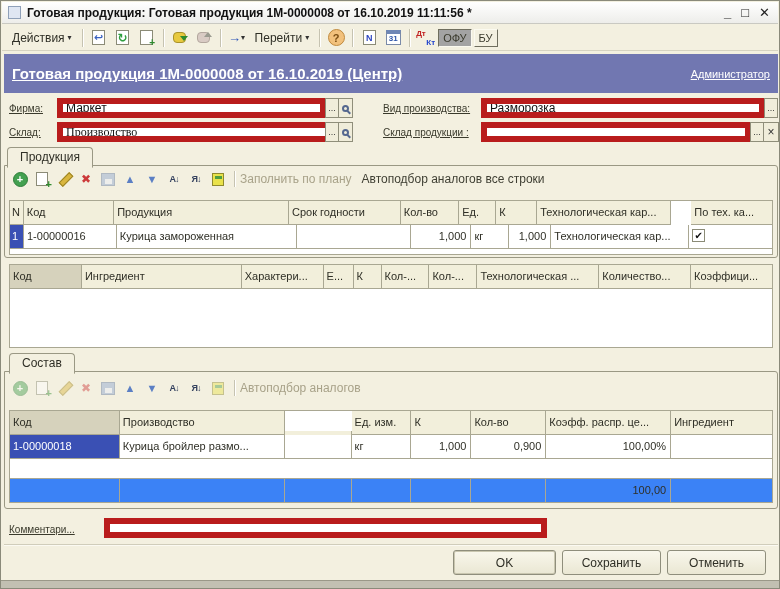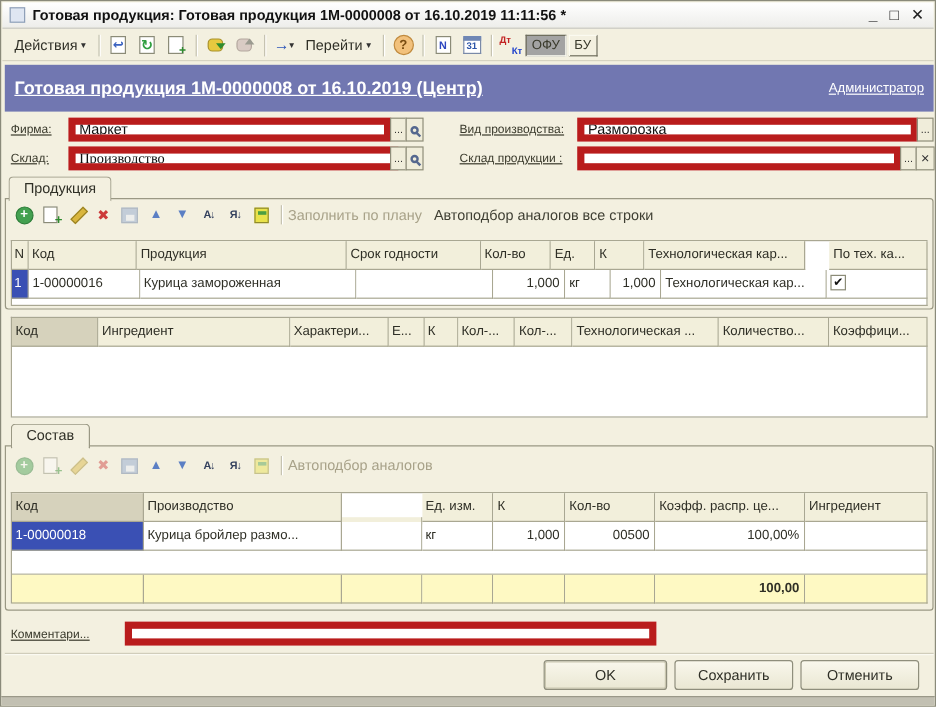--- a/index.html
+++ b/index.html
@@ -93,21 +93,21 @@
   .tbl { position:absolute; left:8px; width:764px; border-top:1px solid #a9a792; border-left:1px solid #a9a792;
          font-size:11px; color:#2f2f26; background:#fff; }
   .tr { display:flex; height:24px; }
   .th, .td { border-right:1px solid #a9a792; border-bottom:1px solid #a9a792; padding:5px 3px 0;
              white-space:nowrap; overflow:hidden; background:#f2efdb; }
   .td { background:#fff; }
   .td.num { text-align:right; padding-right:4px; }
   .sel-blue { background:#3a50b4 !important; color:#fff; }
   .th-active { background:#d6d2bc; }
   .empty-body { border-right:1px solid #a9a792; border-bottom:1px solid #a9a792; background:#fff; }
-  .foot-cell { background:#fef9c3;font-weight:bold; }
+  .foot-cell { background:#3b82f6; }
   .checkbox { display:inline-block; width:13px; height:13px; background:#fff; border:1px solid #8b8b77;
               font-size:10px; line-height:12px; text-align:center; color:#111; margin-top:-2px; }
 
   
   .btn { position:absolute; height:25px; background:linear-gradient(#f9f7ec,#eae7d3); border:1px solid #8f8e7c;
          border-radius:3px; font-size:12px; color:#2f2f26; font-family:inherit; }
   .btn-default { box-shadow:inset 0 0 0 1px #c9c6af; }
   .bottom-strip { position:absolute; left:0; bottom:0; width:100%; height:8px; background:#c2c0b2; border-top:1px solid #9a9888; }
   .groove { position:absolute; left:3px; width:774px; height:2px; border-top:1px solid #d0cdbb; border-bottom:1px solid #fbfaf2; }
 </style>
@@ -343,21 +343,21 @@
         <div class="th" style="width:75px;">Кол-во</div>
         <div class="th" style="width:125px;">Коэфф. распр. це...</div>
         <div class="th" style="width:102px;">Ингредиент</div>
       </div>
       <div class="tr">
         <div class="td sel-blue" style="width:110px;">1-00000018</div>
         <div class="td" style="width:165px;">Курица бройлер размо...</div>
         <div class="td" style="width:67px;"></div>
         <div class="td" style="width:60px;">кг</div>
         <div class="td num" style="width:60px;">1,000</div>
-        <div class="td num" style="width:75px;">00500</div>
+        <div class="td num" style="width:75px;">0,900</div>
         <div class="td num" style="width:125px;">100,00%</div>
         <div class="td" style="width:102px;"></div>
       </div>
       <div class="empty-body" style="height:20px;"></div>
       <div class="tr">
         <div class="td foot-cell" style="width:110px;"></div>
         <div class="td foot-cell" style="width:165px;"></div>
         <div class="td foot-cell" style="width:67px;"></div>
         <div class="td foot-cell" style="width:60px;"></div>
         <div class="td foot-cell" style="width:60px;"></div>

